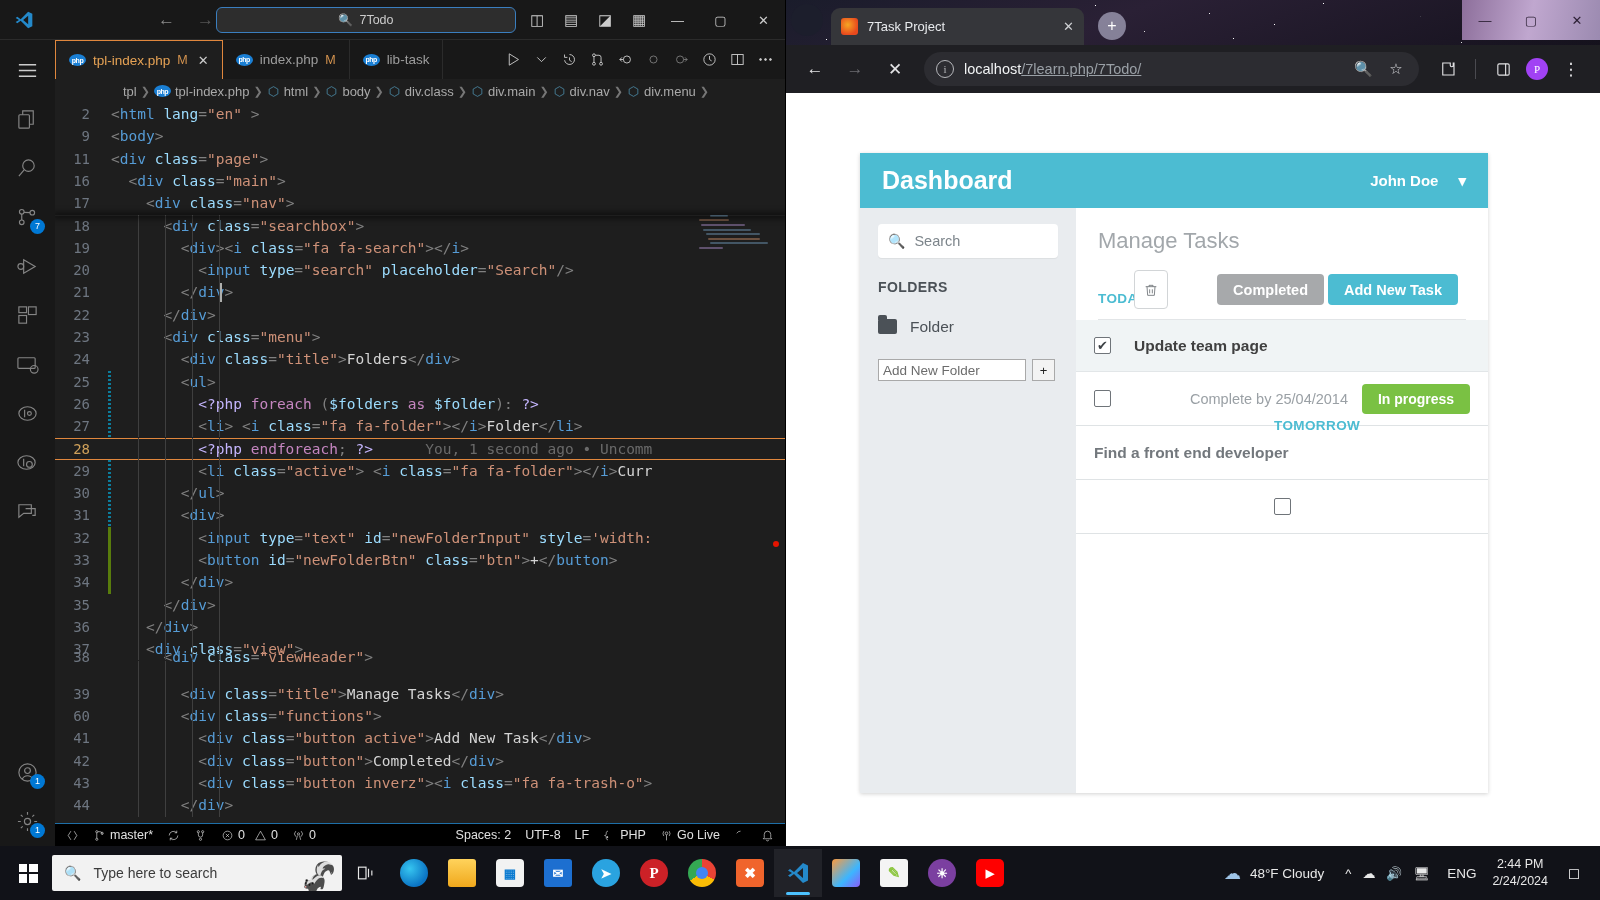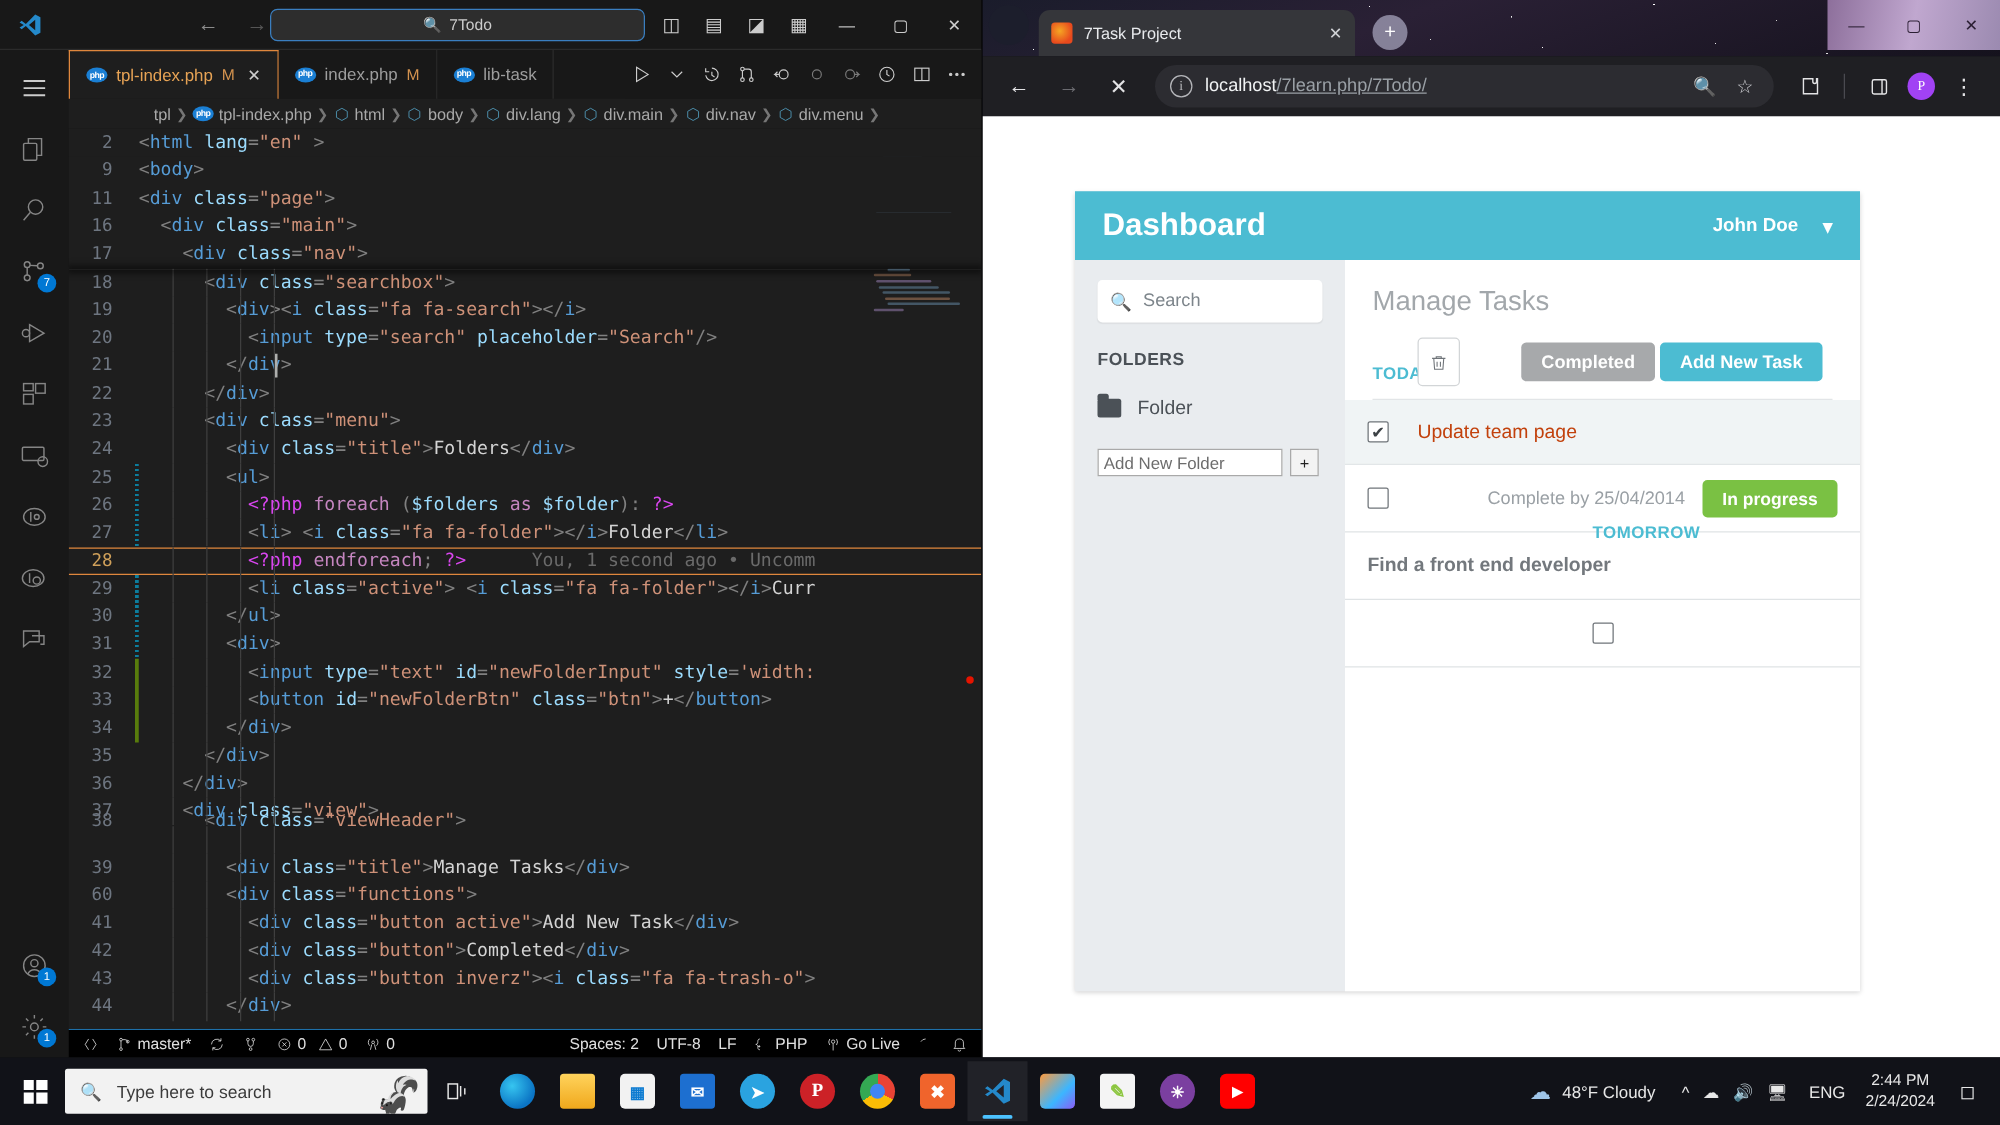--- a/index.html
+++ b/index.html
@@ -106,21 +106,21 @@
 
   
   .t-tag  { color: #569cd6; }
   .t-attr { color: #9cdcfe; }
   .t-str  { color: #ce9178; }
   .t-punc { color: #808080; }
   .t-txt  { color: #d4d4d4; }
   .t-var  { color: #9cdcfe; }
   .t-kw   { color: #c586c0; }
   .t-blame{ color: #6a6a6a; font-style: normal; }
-  .t-dlm  { color: #d946ef; }
+  .t-dlm  { color: #c4b5fd; }
 
   .diff-add { position: absolute; left: 53px; width: 3px; background: #587c0c; }
   .diff-stripe { position:absolute; left:53px; width:3px; background: repeating-linear-gradient(180deg,#0c7d9d 0px,#0c7d9d 2px,transparent 2px,transparent 4px); }
 
   .minimap { position: absolute; right: 14px; top: 0; width: 76px; height: 100%; opacity: 0.85; }
   .mm-line { position: absolute; height: 2px; background: #4a6072; border-radius: 1px; }
   .mm-kw { background: #6b5b7b; }
   .mm-str { background: #7a5a46; }
   .editor-scrollbar { position: absolute; right: 0; top: 0; width: 14px; height: 100%; }
   .esb-thumb { position: absolute; right: 1px; width: 11px; background: #4f4f4f; border-radius: 0; }
@@ -298,21 +298,21 @@
   .task-row {
     position: relative; border-bottom: 1px solid #dfe3e5; height: 54px;
     display: flex; align-items: center; padding: 0 18px;
   }
   .task-row.done { background: #f0f4f5; border-bottom: 1px solid #e2e6e8; }
   .chk {
     width: 17px; height: 17px; border: 1.6px solid #6f7479; border-radius: 2px;
     display: inline-flex; align-items: center; justify-content: center; flex: 0 0 17px;
     color: #3d4246; font-size: 13px; background: #fff;
   }
-  .task-name { font-size: 15.5px; color: #c2410c; font-weight: normal; }
+  .task-name { font-size: 15.5px; color: #404040; font-weight: bold; }
   .task-name.lite { font-weight: bold; color: #73787d; }
   .task-meta { margin-left: auto; display: flex; align-items: center; gap: 14px; }
   .task-due { font-size: 14.5px; color: #9aa0a5; }
   .badge {
     border-radius: 4px; color: #fff; font-weight: bold; font-size: 14px;
     padding: 7px 13px; min-width: 108px; text-align: center;
   }
   .badge.green { background: #7ac143; }
   .badge.gray { background: #a7a9ab; }
 
@@ -570,21 +570,21 @@
               <span class="bc-ic"><svg viewBox="0 0 24 24">
                   <path d="M12 3l8 4.5v9L12 21l-8-4.5v-9z"></path>
                 </svg></span>
               <span>body</span>
             </span>
           <span class="bc-sep">❯</span>
           <span class="bc-item">
               <span class="bc-ic"><svg viewBox="0 0 24 24">
                   <path d="M12 3l8 4.5v9L12 21l-8-4.5v-9z"></path>
                 </svg></span>
-              <span>div.lang</span>
+              <span>div.class</span>
             </span>
           <span class="bc-sep">❯</span>
           <span class="bc-item">
               <span class="bc-ic"><svg viewBox="0 0 24 24">
                   <path d="M12 3l8 4.5v9L12 21l-8-4.5v-9z"></path>
                 </svg></span>
               <span>div.main</span>
             </span>
           <span class="bc-sep">❯</span>
           <span class="bc-item">

